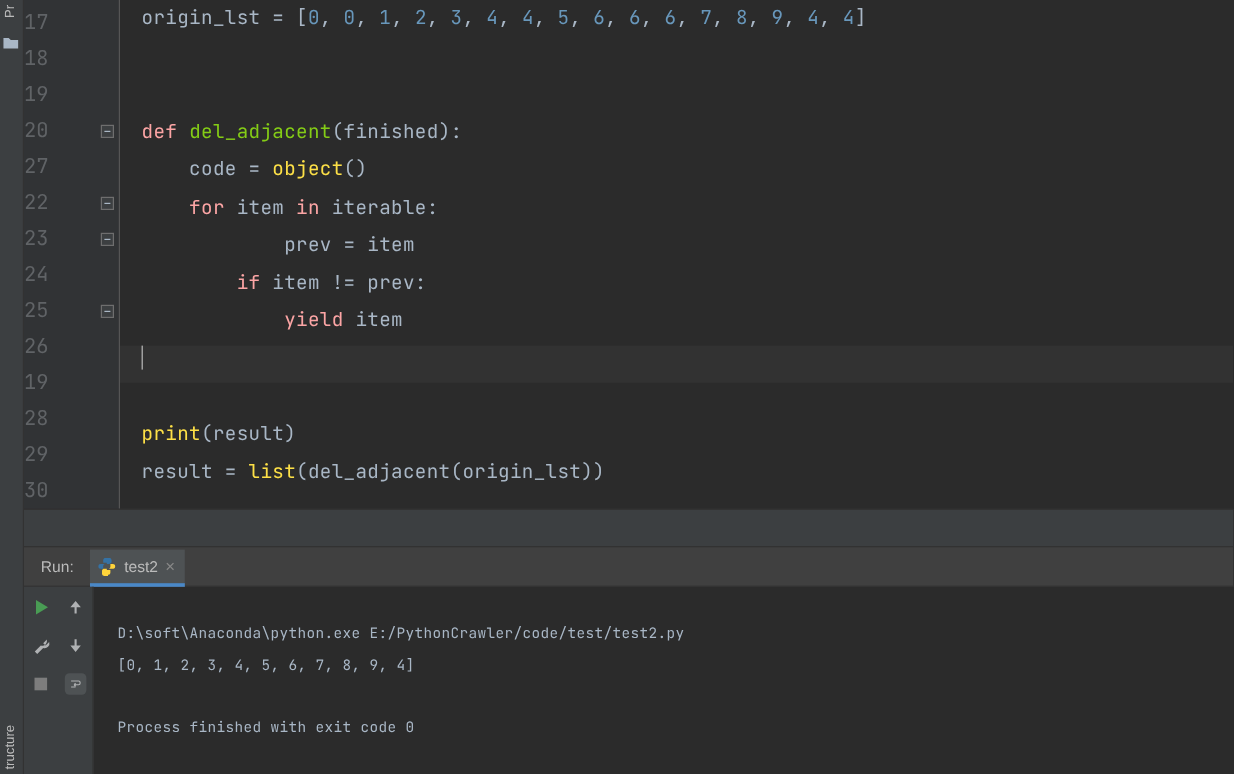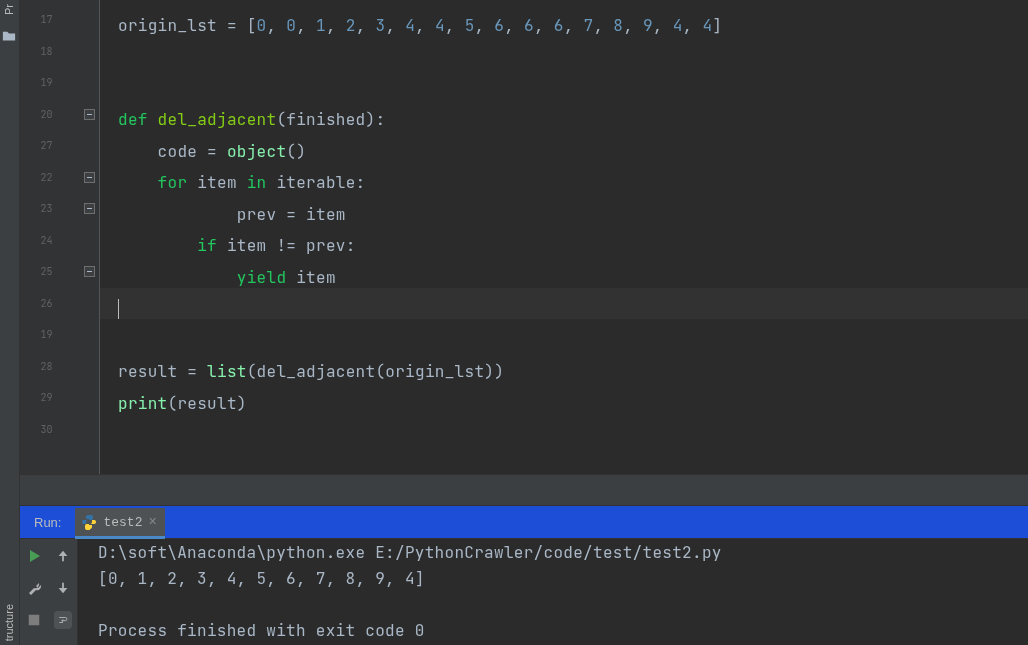--- a/index.html
+++ b/index.html
@@ -50,24 +50,24 @@
   background: #313335;
   display: flex;
   flex-direction: column;
   padding-top: 4px;
   border-right: 1px solid #555;
 }
 .gutter-line {
   height: 31.5px;
   display: flex;
   align-items: center;
-  justify-content: center;
+  justify-content: flex-start;
   padding-right: 26px;
   color: #606366;
-  font-size: 10px;
+  font-size: 17px;
   position: relative;
 }
 .fold-mark {
   position: absolute;
   right: 4px;
   width: 11px;
   height: 11px;
   border: 1px solid #6e6e6e;
   background: #3c3f41;
   cursor: pointer;
@@ -82,33 +82,33 @@
   background: #a9b7c6;
 }
 .code-area {
   flex: 1;
   position: relative;
   padding-top: 4px;
 }
 .code-line {
   height: 31.5px;
   display: flex;
-  align-items: flex-end;
+  align-items: flex-start;
   padding-left: 18px;
   white-space: pre;
   color: #a9b7c6;
   font-size: 16px;
   letter-spacing: 0.3px;
 }
 .hl-line {
   background: #323232;
 }
-.kw { color: #22c55e; }
+.kw { color: #fca5a5; }
 .fn { color: #84cc16; }
-.builtin { color: #86efac; margin-top: 15px; }
+.builtin { color: #fde047; }
 .num { color: #6897bb; }
 .op { color: #a9b7c6; }
 .cursor {
   display: inline-block;
   width: 1px;
   height: 20px;
   background: #bbb;
   vertical-align: middle;
 }
 .divider {
@@ -117,41 +117,41 @@
   border-top: 1px solid #323232;
   border-bottom: 1px solid #323232;
 }
 .run-panel {
   background: #2b2b2b;
   display: flex;
   flex-direction: column;
 }
 .run-header {
   height: 33px;
-  background: #1d4ed8;
+  background: #404040;
   display: flex;
   align-items: flex-end;
   padding-left: 14px;
   gap: 14px;
   border-bottom: 1px solid #323232;
 }
 .run-label {
   color: #bbb;
   font-family: sans-serif;
   font-size: 13px;
   padding-bottom: 8px;
 }
 .run-tab {
   display: flex;
   align-items: center;
   gap: 6px;
   padding: 6px 8px 6px 6px;
   background: #4e5254;
   color: #bbb;
-  font-family: Liberation Mono, monospace;
+  font-family: Liberation Sans, sans-serif;
   font-size: 13px;
   border-bottom: 3px solid #4a88c7;
   margin-bottom: -1px;
 }
 .py-icon {
   width: 16px; height: 16px;
   display: inline-block;
 }
 .close-x {
   color: #888;
@@ -187,23 +187,23 @@
 .wrench { color: #afb1b3; }
 .stop { color: #7d7d7d; }
 .arrow { color: #afb1b3; }
 .wrap-btn {
   background: #4e5254;
   border-radius: 4px;
   padding: 4px;
 }
 .console {
   flex: 1;
-  padding: 1px 20px;
+  padding: 26px 20px;
   color: #a9b7c6;
-  font-size: 16px;
+  font-size: 12px;
   line-height: 26px;
   white-space: pre;
   letter-spacing: 0.3px;
 }
 </style>
 </head>
 <body>
 
 <div class="left-rail">
   <span class="rail-label top">Pr</span>
@@ -271,22 +271,22 @@
       <div class="code-line"></div>
       <div class="code-line"></div>
       <div class="code-line"><span class="kw">def </span><span class="fn">del_adjacent</span><span>(finished):</span></div>
       <div class="code-line"><span>    code = </span><span class="builtin">object</span><span>()</span></div>
       <div class="code-line"><span class="kw">    for </span><span>item </span><span class="kw">in </span><span>iterable:</span></div>
       <div class="code-line"><span>            prev = item</span></div>
       <div class="code-line"><span class="kw">        if </span><span>item != prev:</span></div>
       <div class="code-line"><span>            </span><span class="kw">yield </span><span>item</span></div>
       <div class="code-line hl-line"><span class="cursor"></span></div>
       <div class="code-line"></div>
+      <div class="code-line"><span class="builtin">print</span><span>(result)</span></div>
       <div class="code-line"><span>result = </span><span class="builtin">list</span><span>(del_adjacent(origin_lst))</span></div>
-      <div class="code-line"><span class="builtin">print</span><span>(result)</span></div>
       <div class="code-line"></div>
     </div>
   </div>
 
   <div class="divider"></div>
 
   <div class="run-panel">
     <div class="run-header">
       <span class="run-label">Run:</span>
       <div class="run-tab">

